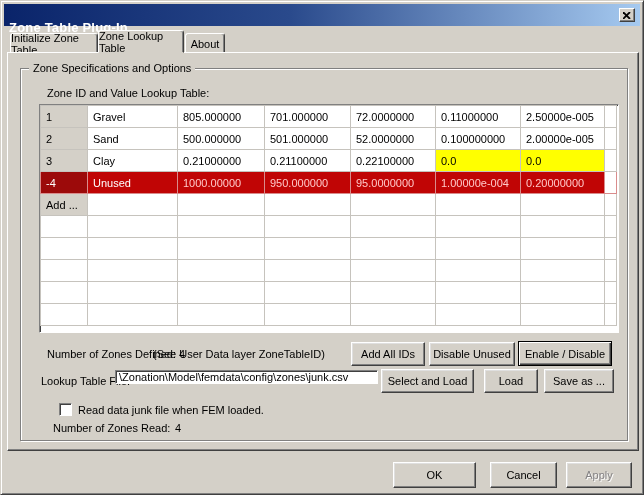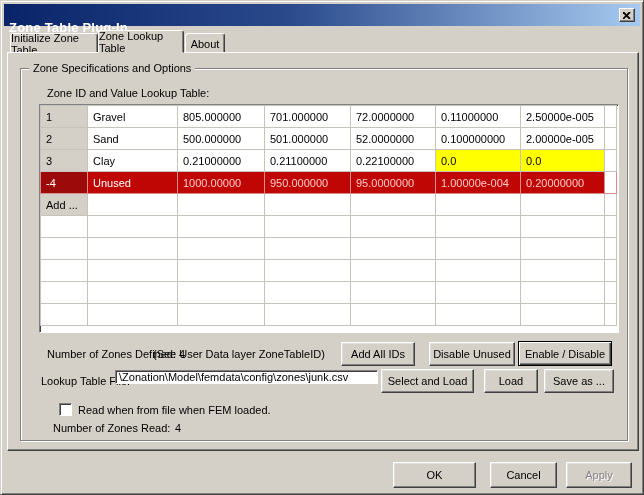--- a/index.html
+++ b/index.html
@@ -239,21 +239,21 @@
             <td></td>
             <td></td>
             <td></td>
           </tr>
     </tbody>
       </table>
   </div>
 
   <span class="static" style="left:46px; top:347px;">Number of Zones Defined: 4</span>
   <span class="static" style="left:152px; top:347px;">(See User Data layer ZoneTableID)</span>
-  <div class="btn" style="left:340px; top:341px; width:74px; height:24px;text-align:right;">
+  <div class="btn" style="left:350px; top:341px; width:74px; height:24px;text-align:right;">
     <span>Add All IDs</span>
   </div>
   <div class="btn" style="left:428px; top:341px; width:86px; height:24px;">
     <span>Disable Unused</span>
   </div>
   <div class="btn default" style="left:517px; top:340px; width:94px; height:25px;">
     <span>Enable / Disable</span>
   </div>
 
   <span class="static" style="left:40px; top:374px;">Lookup Table File:</span>
@@ -262,21 +262,21 @@
     <span>Select and Load</span>
   </div>
   <div class="btn" style="left:483px; top:368px; width:54px; height:24px;">
     <span>Load</span>
   </div>
   <div class="btn" style="left:543px; top:368px; width:70px; height:24px;">
     <span>Save as ...</span>
   </div>
 
   <div class="checkbox" style="left:58px; top:402px;"></div>
-  <span class="static" style="left:77px; top:403px;">Read when from file when FEM loaded.</span>
+  <span class="static" style="left:77px; top:403px;">Read data junk file when FEM loaded.</span>
 
   <span class="static" style="left:52px; top:421px;">Number of Zones Read:</span>
   <span class="static" style="left:174px; top:421px;">4</span>
 
   <div class="btn" style="left:392px; top:461px; width:83px; height:26px;">
     <span>OK</span>
   </div>
   <div class="btn" style="left:489px; top:461px; width:67px; height:26px;">
     <span>Cancel</span>
   </div>

